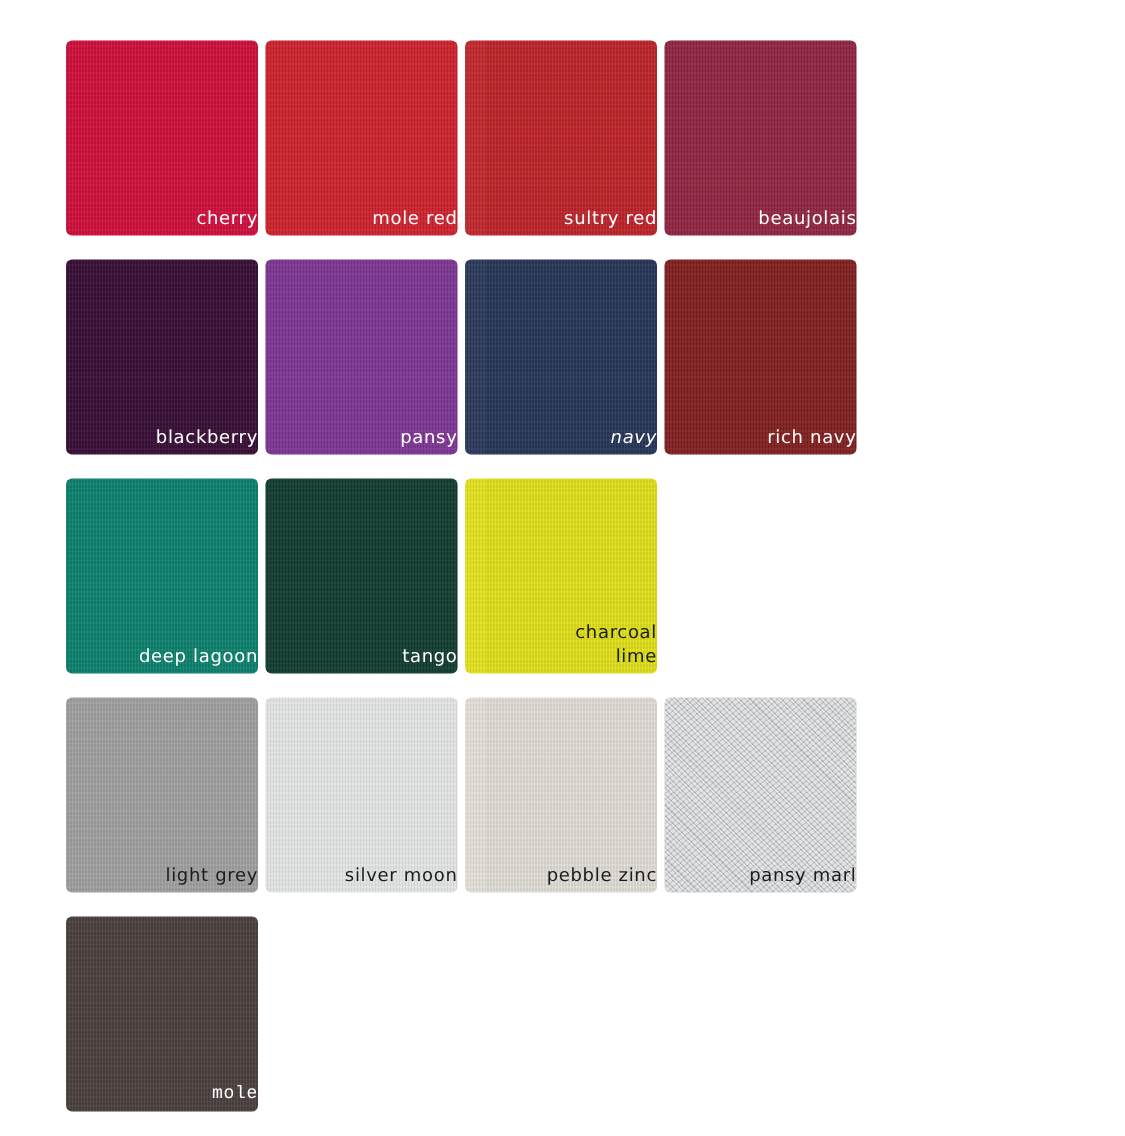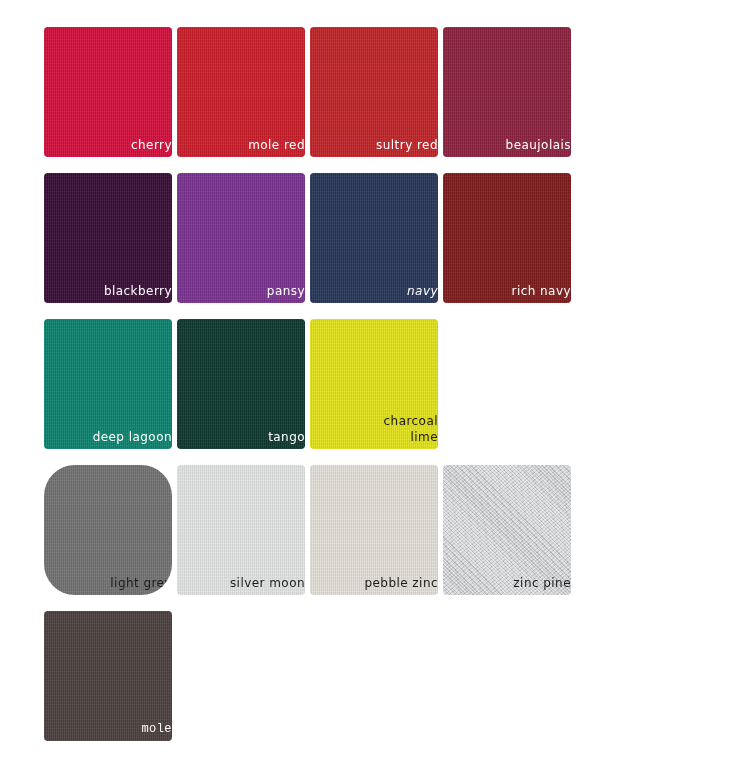--- a/index.html
+++ b/index.html
@@ -153,35 +153,35 @@
         <div class="texture"></div>
         <div class="swatch-label">tango</div>
       </div>
       <div class="swatch dark-text" style="background-color: rgb(227, 226, 27);">
         <div class="texture"></div>
         <div class="swatch-label">charcoal
 lime</div>
       </div>
     </div>
     <div class="swatch-row">
-      <div class="swatch dark-text" style="background-color: #737373; border-radius: 31px;">
+      <div class="swatch dark-text" style="background-color: #a3a3a3;">
         <div class="texture"></div>
         <div class="swatch-label">light grey</div>
       </div>
       <div class="swatch dark-text" style="background-color: rgb(227, 229, 228);">
         <div class="texture"></div>
         <div class="swatch-label">silver moon</div>
       </div>
       <div class="swatch dark-text" style="background-color: rgb(228, 224, 217);">
         <div class="texture"></div>
         <div class="swatch-label">pebble zinc</div>
       </div>
       <div class="swatch dark-text marl" style="background-color: rgb(211, 214, 216);">
         <div class="texture"></div>
-        <div class="swatch-label">zinc pine</div>
+        <div class="swatch-label">pansy marl</div>
       </div>
     </div>
     <div class="swatch-row">
       <div class="swatch light-text" style="background-color: rgb(76, 66, 64); font-family: Liberation Mono, monospace;">
         <div class="texture"></div>
         <div class="swatch-label">mole</div>
       </div>
     </div>
   </div>
 

